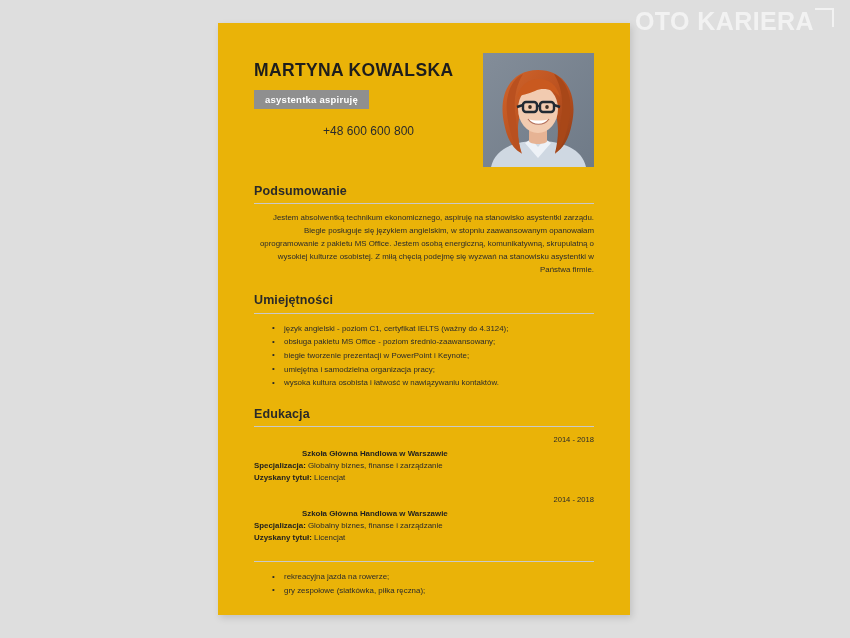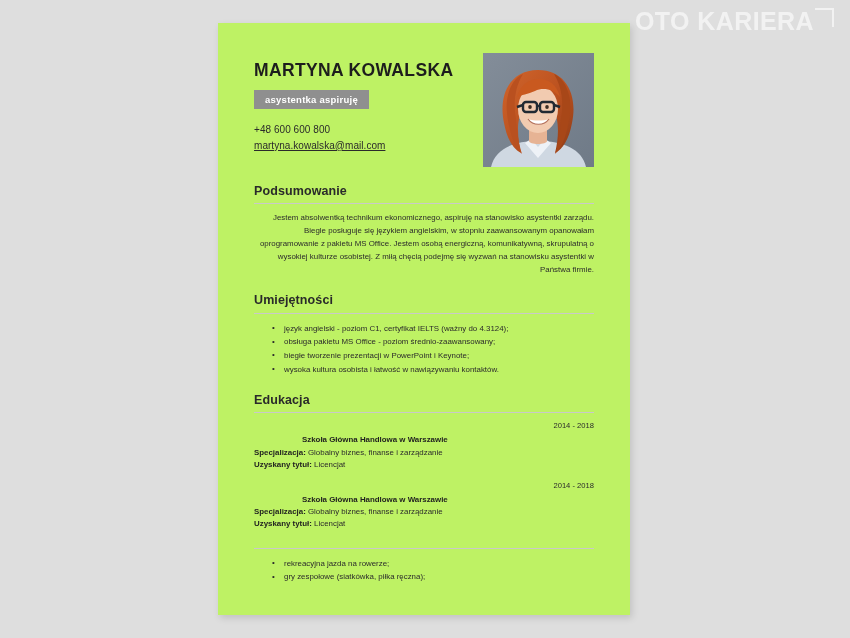--- a/index.html
+++ b/index.html
@@ -51,21 +51,21 @@
     border-right: 2px solid #f2f2f2;
   }
 
   
   .sheet {
     position: absolute;
     left: 218px;
     top: 23px;
     width: 412px;
     height: 592px;
-    background: #bef264;
+    background: #eab308;
     box-shadow: 2px 3px 7px rgba(0,0,0,0.13);
     overflow: hidden;
   }
   .sheet-inner {
     padding: 28px 36px 14px 36px;
     box-sizing: border-box;
     height: 100%;
   }
 
   
@@ -92,24 +92,25 @@
     display: inline-block;
     background: #8f8f8f;
     color: #ffffff;
     font-size: 9.5px;
     font-weight: bold;
     letter-spacing: 0.25px;
     padding: 4px 11px 4px 11px;
     margin-bottom: 13px;
   }
   .contact-line {
-    font-size: 10px;
+    font-size: 12px;
     color: #2b2b2b;
     line-height: 1.55;
     letter-spacing: 0.05px;
+    text-align: center;
   }
   .contact-line.link {
     text-decoration: underline;
     text-underline-offset: 1px;
   }
 
   
   .photo-frame {
     width: 111px;
     height: 114px;
@@ -198,21 +199,20 @@
   </div>
 
   <div class="sheet">
     <div class="sheet-inner">
 
       <div class="header">
         <div class="header-left">
           <h1 class="fullname">MARTYNA KOWALSKA</h1>
           <div class="role-badge">asystentka aspiruję</div>
           <div class="contact-line">+48 600 600 800</div>
-          <div class="contact-line link">martyna.kowalska@mail.com</div>
         </div>
 
         <div class="photo-frame">
           <svg class="photo-svg" viewBox="0 0 111 114" preserveAspectRatio="xMidYMid slice">
             <defs>
               <linearGradient id="bgGrad" x1="0" y1="0" x2="1" y2="1">
                 <stop offset="0%" stop-color="#838d99"></stop>
                 <stop offset="100%" stop-color="#6f7a87"></stop>
               </linearGradient>
               <linearGradient id="hairGrad" x1="0" y1="0" x2="1" y2="1">
@@ -265,20 +265,21 @@
         <p class="para">Jestem absolwentką technikum ekonomicznego, aspiruję na stanowisko asystentki zarządu. Biegle posługuje się językiem angielskim, w stopniu zaawansowanym opanowałam oprogramowanie z pakietu MS Office. Jestem osobą energiczną, komunikatywną, skrupulatną o wysokiej kulturze osobistej. Z miłą chęcią podejmę się wyzwań na stanowisku asystentki w Państwa firmie.</p>
       </div>
 
       <div class="section">
         <h2 class="section-title">Umiejętności</h2>
         <div class="rule"></div>
         <ul class="bullets">
           <li>język angielski - poziom C1, certyfikat IELTS (ważny do 4.3124);</li>
           <li>obsługa pakietu MS Office - poziom średnio-zaawansowany;</li>
           <li>biegłe tworzenie prezentacji w PowerPoint i Keynote;</li>
+          <li>umiejętna i samodzielna organizacja pracy;</li>
           <li>wysoka kultura osobista i łatwość w nawiązywaniu kontaktów.</li>
         </ul>
       </div>
 
       <div class="section">
         <h2 class="section-title">Edukacja</h2>
         <div class="rule"></div>
 
         <div class="edu-entry">
           <div class="edu-date">2014 - 2018</div>

